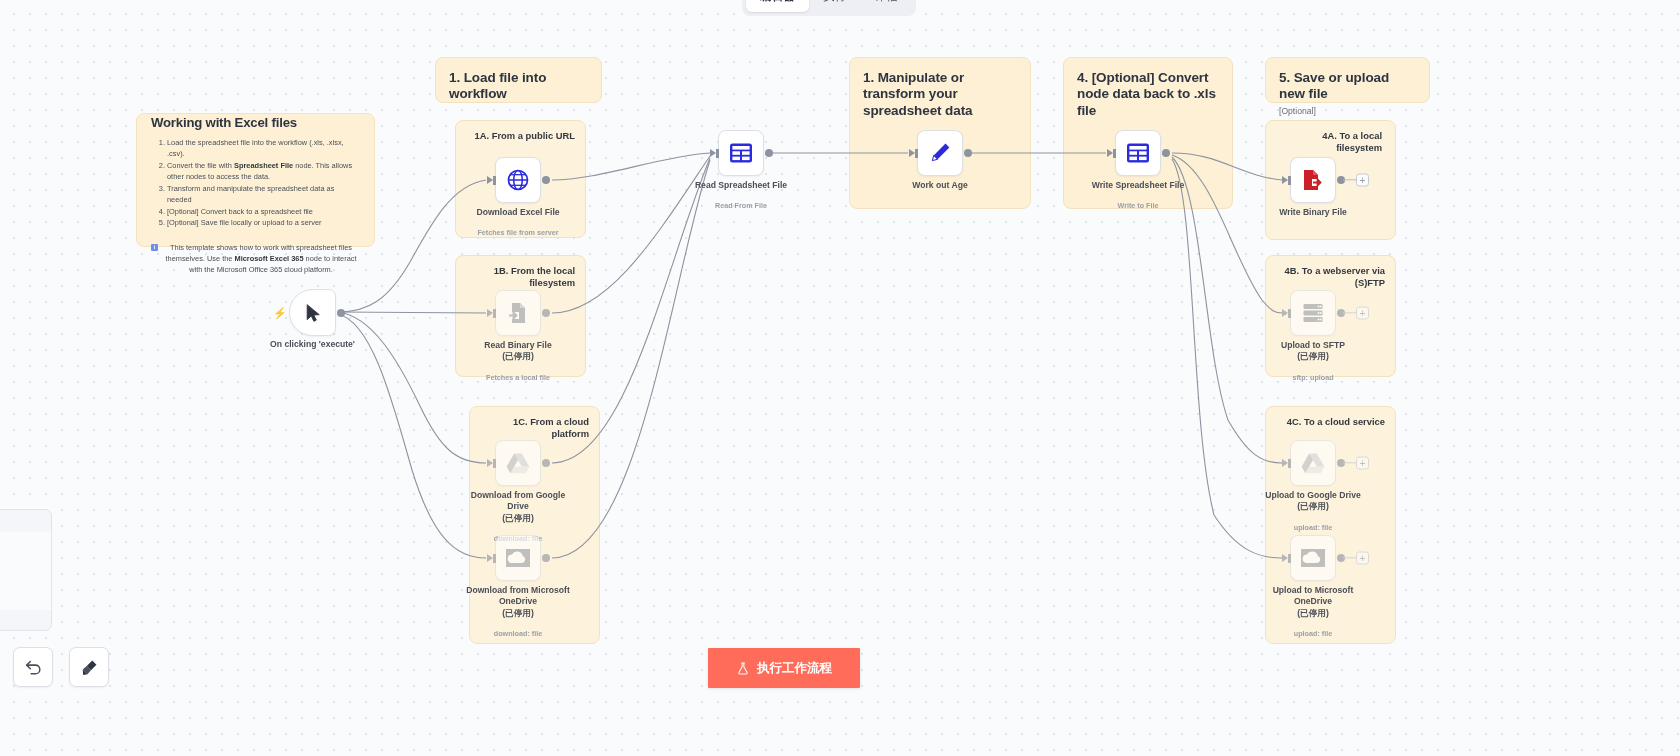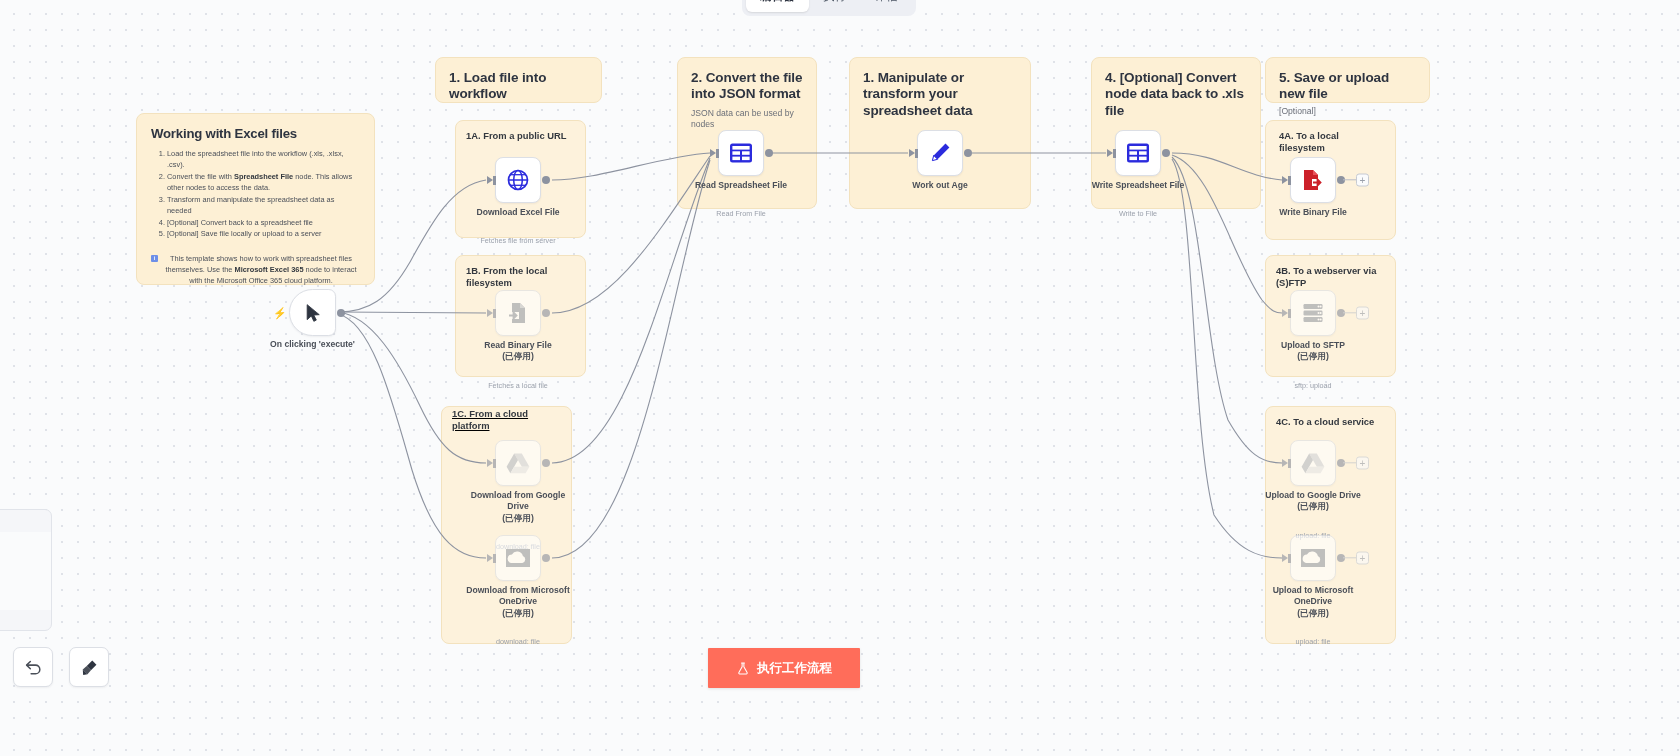--- a/index.html
+++ b/index.html
@@ -38,37 +38,37 @@
     box-shadow: 0 1px 2px rgba(0,0,0,.10); }
 
   
   .note {
     position: absolute;
     background: #fdf0d5;
     border: 1px solid #f3e2be;
     border-radius: 8px;
     z-index: 1;
   }
-  .note.pale { background: #fdf2dc; }
+  .note.pale { background: #fdf2dc; text-align: right; }
   .note-title {
     font-size: 13.5px; font-weight: 700; color: #2e3440;
     line-height: 1.22; letter-spacing: -.1px;
   }
   .note-sub { font-size: 8.6px; color: #6b6f78; margin-top: 5px; line-height:1.3;}
   .note-small-title {
     font-size: 9.4px; font-weight: 700; color: #33383f; line-height: 1.25;
   }
 
   
   .hdr { padding: 12px 13px; }
 
   
   #infoNote {
-    left: 136px; top: 113px; width: 239px; height: 172px;
-    padding: 12px 14px;
+    left: 136px; top: 113px; width: 239px; height: 134px;
+    padding: 1px 14px;
   }
   #infoNote h2 { font-size: 13.2px; font-weight: 700; color: #2e3440; letter-spacing:-.2px;}
   #infoNote ol { margin: 7px 0 0 16px; padding: 0; }
   #infoNote li { font-size: 7.4px; color: #4a4f58; line-height: 1.55; }
   #infoNote li b { font-weight: 700; color: #33383f; }
   .tipbox { margin-top: 13px; display: flex; gap: 4px; }
   .tip-i {
     flex: 0 0 auto; width: 7px; height: 7px; margin-top: 2px;
     background: #6d8fe8; border-radius: 1px; position: relative;
   }
@@ -89,22 +89,22 @@
     display: flex; align-items: center; justify-content: center;
     box-shadow: 0 1px 2px rgba(30,35,45,.06);
   }
   .node.disabled .node-box { opacity: .62; }
   .node-label {
     position: absolute; left: 50%; transform: translateX(-50%);
     top: 50px; width: 118px; text-align: center;
     font-size: 8.6px; font-weight: 600; color: #4a4f58; line-height: 1.32;
   }
   .node-sub {
-    display: block; font-size: 7.2px; font-weight: 400;
-    color: #9aa0ab; margin-top: 18px;
+    display: block; font-size: 7.2px; font-weight: 700;
+    color: #9aa0ab; margin-top: 10px;
   }
   .node-dis { display:block; font-size: 8.6px; font-weight: 600; color:#4a4f58;}
 
   
   .port-in, .port-out { position: absolute; top: 50%; }
   .port-in {
     left: -8px; transform: translateY(-50%);
     width: 0; height: 0;
     border-top: 4.5px solid transparent;
     border-bottom: 4.5px solid transparent;
@@ -233,45 +233,41 @@
     <div class="tipbox">
       <span class="tip-i"></span>
       <span class="tip-t">This template shows how to work with spreadsheet files themselves. Use the <b>Microsoft Excel 365</b> node to interact with the Microsoft Office 365 cloud platform.</span>
     </div>
   </div>
 
   <div class="note hdr" style="left:435px; top:57px; width:167px; height:46px;">
     <div class="note-title">1. Load file into workflow</div>
   </div>
 
-  <div class="note hdr" style="left:677px; top:57px; width:140px; height:152px;">
-    <div class="note-title">2. Convert the file into JSON format</div>
-    <div class="note-sub">JSON data can be used by nodes</div>
-  </div>
 
   <div class="note hdr" style="left:849px; top:57px; width:182px; height:152px;">
     <div class="note-title">1. Manipulate or transform your spreadsheet data</div>
   </div>
 
-  <div class="note hdr" style="left:1063px; top:57px; width:170px; height:152px;margin-left:28px;">
+  <div class="note hdr" style="left:1063px; top:57px; width:170px; height:152px;">
     <div class="note-title">4. [Optional] Convert node data back to .xls file</div>
   </div>
 
   <div class="note hdr" style="left:1265px; top:57px; width:165px; height:46px;">
     <div class="note-title">5. Save or upload new file</div>
     <div class="note-sub" style="margin-top:3px;">[Optional]</div>
   </div>
 
   <div class="note pale" style="left:455px; top:120px; width:131px; height:118px; padding:9px 10px;">
     <div class="note-small-title">1A. From a public URL</div>
   </div>
   <div class="note pale" style="left:455px; top:255px; width:131px; height:122px; padding:9px 10px;">
     <div class="note-small-title">1B. From the local filesystem</div>
   </div>
-  <div class="note pale" style="left:441px; top:406px; width:131px; height:238px; padding:1px 10px;text-decoration:underline;">
+  <div class="note pale" style="left:469px; top:406px; width:131px; height:238px; padding:9px 10px;">
     <div class="note-small-title">1C. From a cloud platform</div>
   </div>
 
   <div class="note pale" style="left:1265px; top:120px; width:131px; height:120px; padding:9px 13px;">
     <div class="note-small-title">4A. To a local filesystem</div>
   </div>
   <div class="note pale" style="left:1265px; top:255px; width:131px; height:122px; padding:9px 10px;">
     <div class="note-small-title">4B. To a webserver via (S)FTP</div>
   </div>
   <div class="note pale" style="left:1265px; top:406px; width:131px; height:238px; padding:9px 10px;">

